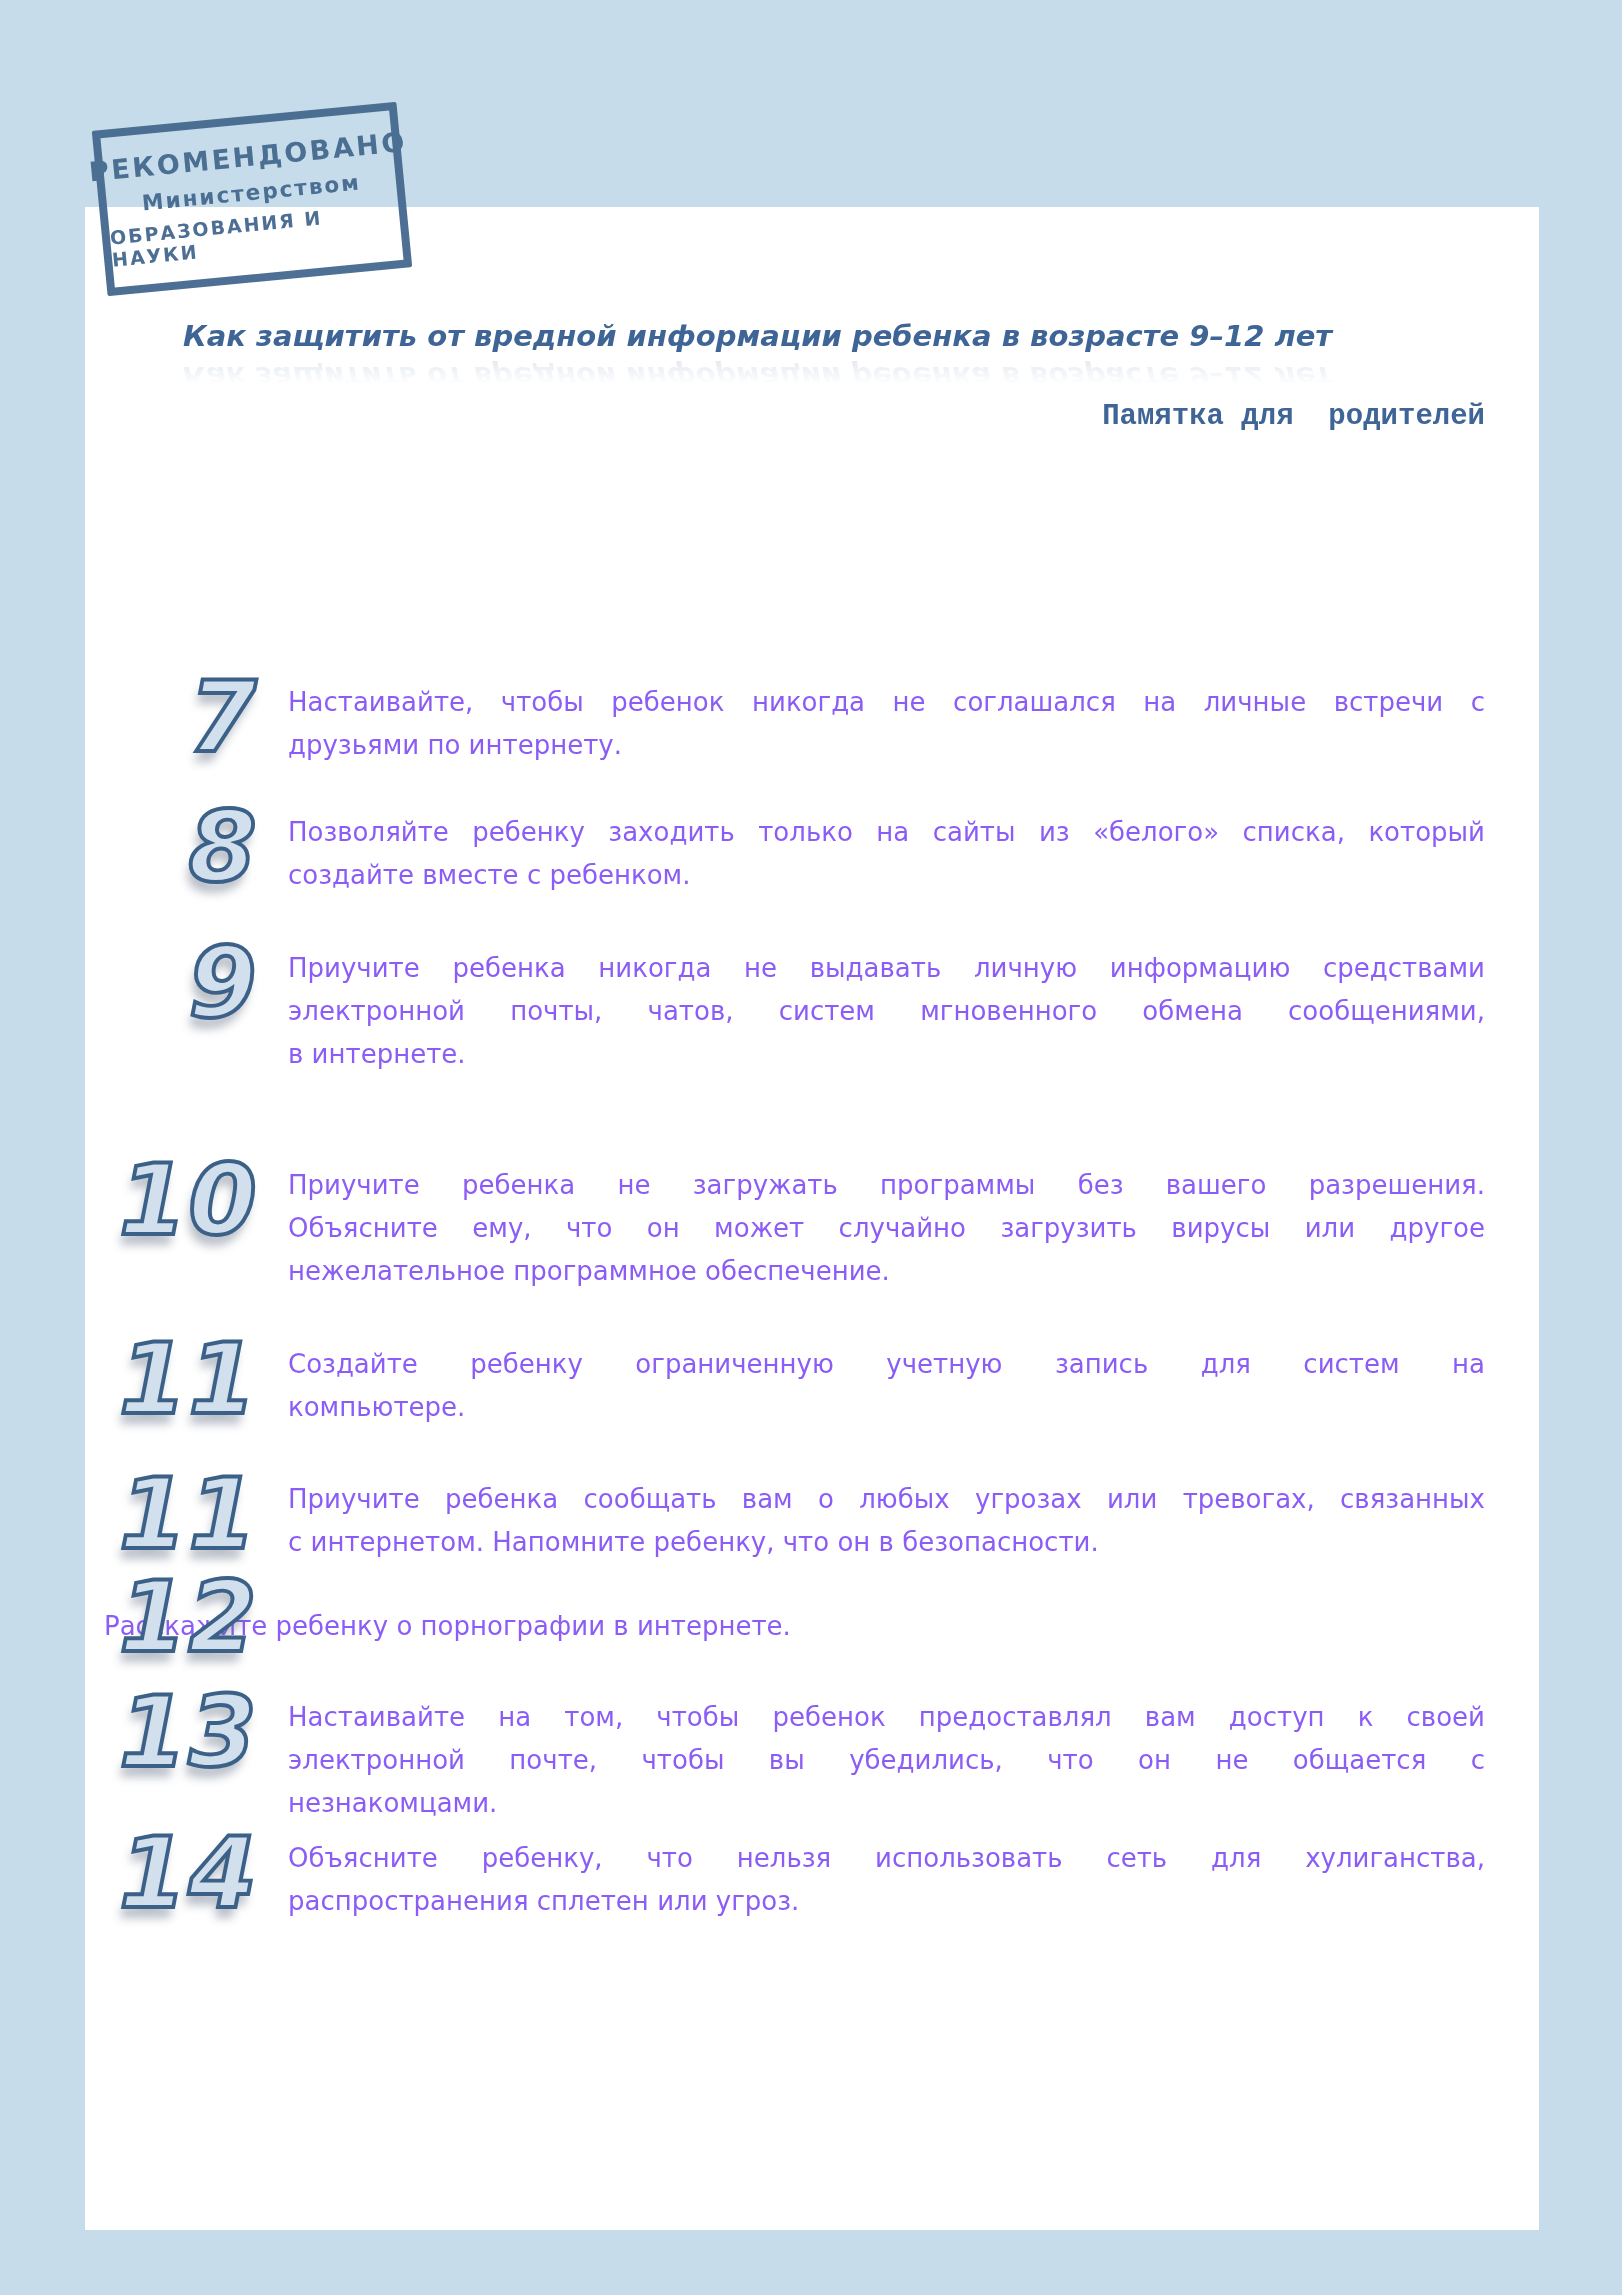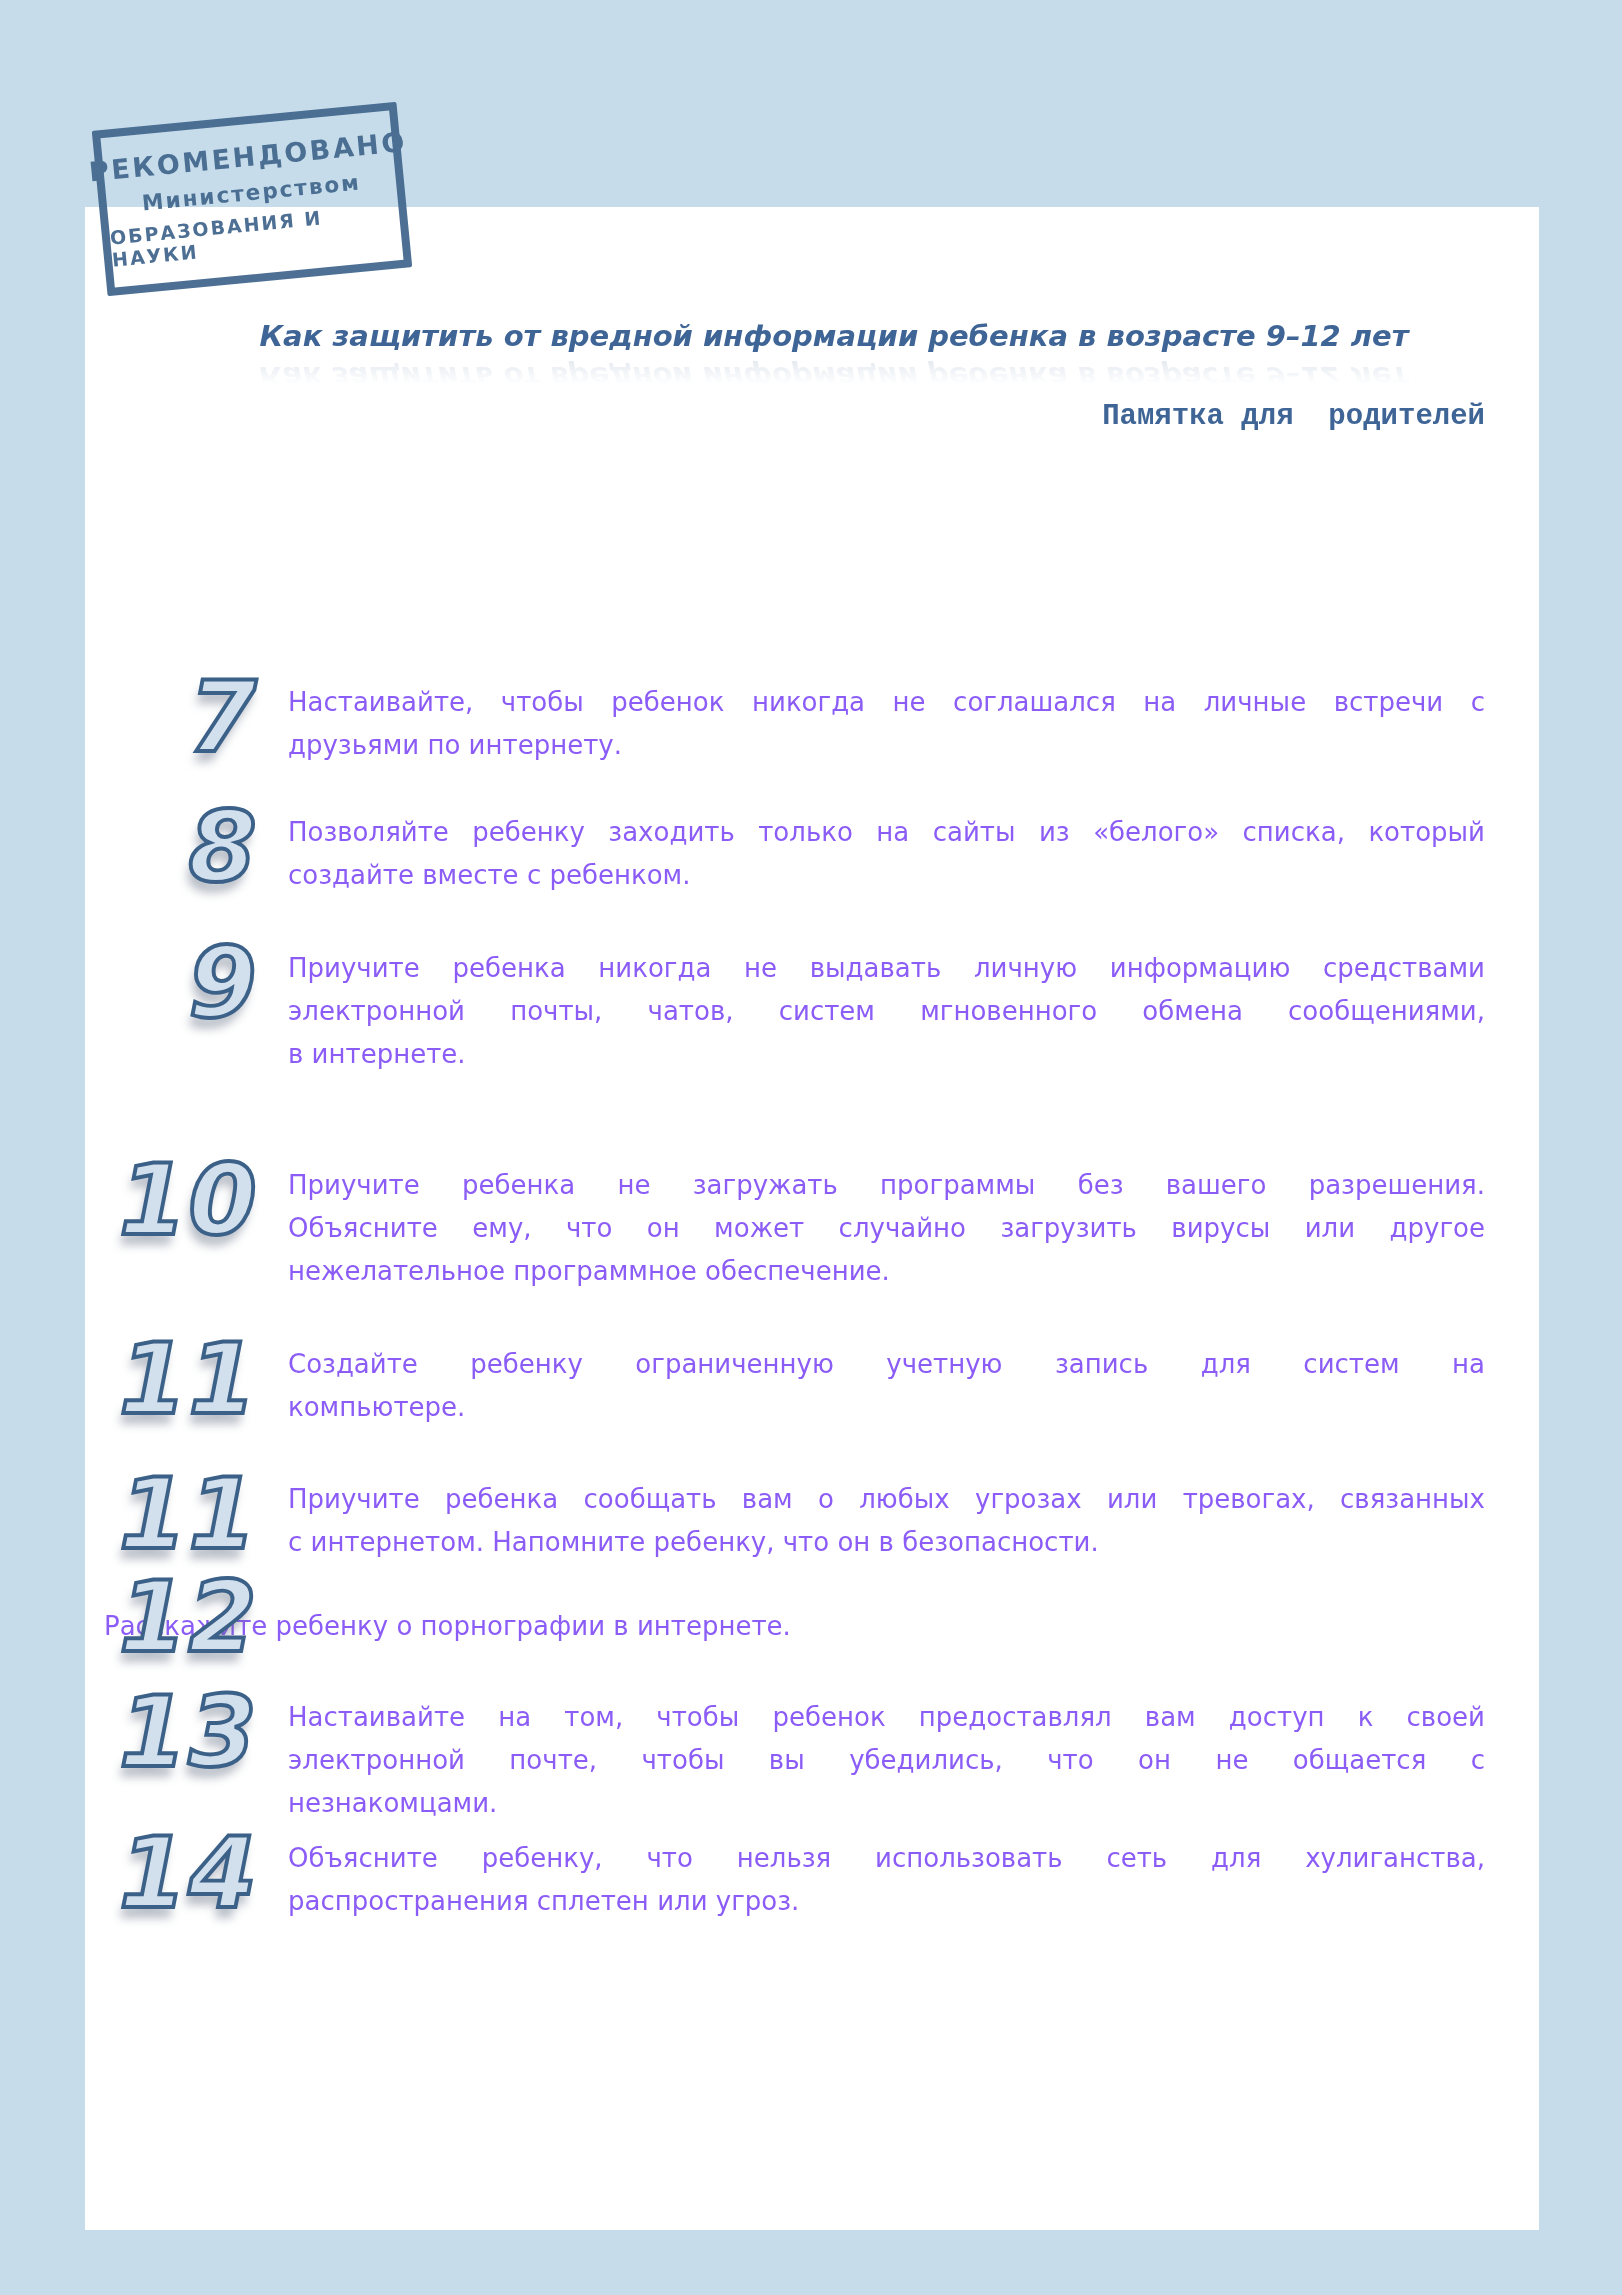--- a/index.html
+++ b/index.html
@@ -32,21 +32,21 @@
     opacity:0.96;
   }
   .stamp .s1 { font-size:27px; font-weight:bold; letter-spacing:2.6px; color:#466a90; }
   .stamp .s2 { font-size:21.6px; font-weight:bold; letter-spacing:2px; color:#466a90; }
   .stamp .s3 { font-size:19px; font-weight:bold; letter-spacing:2px; color:#466a90; }
 
   
   .doc-title, .doc-title-reflection {
     position:absolute;
     left:98px; right:54px;
-    text-align:center;
+    text-align:left;
     font-size:29px; line-height:39px;
     font-weight:bold; font-style:italic;
     color:#3f6596;
   }
   .doc-title { top:110px; }
   .doc-title-reflection {
     top:150px;
     transform:scaleY(-1);
     opacity:0.14;
     -webkit-mask-image:linear-gradient(to bottom, rgba(0,0,0,0) 30%, rgba(0,0,0,1) 95%);

